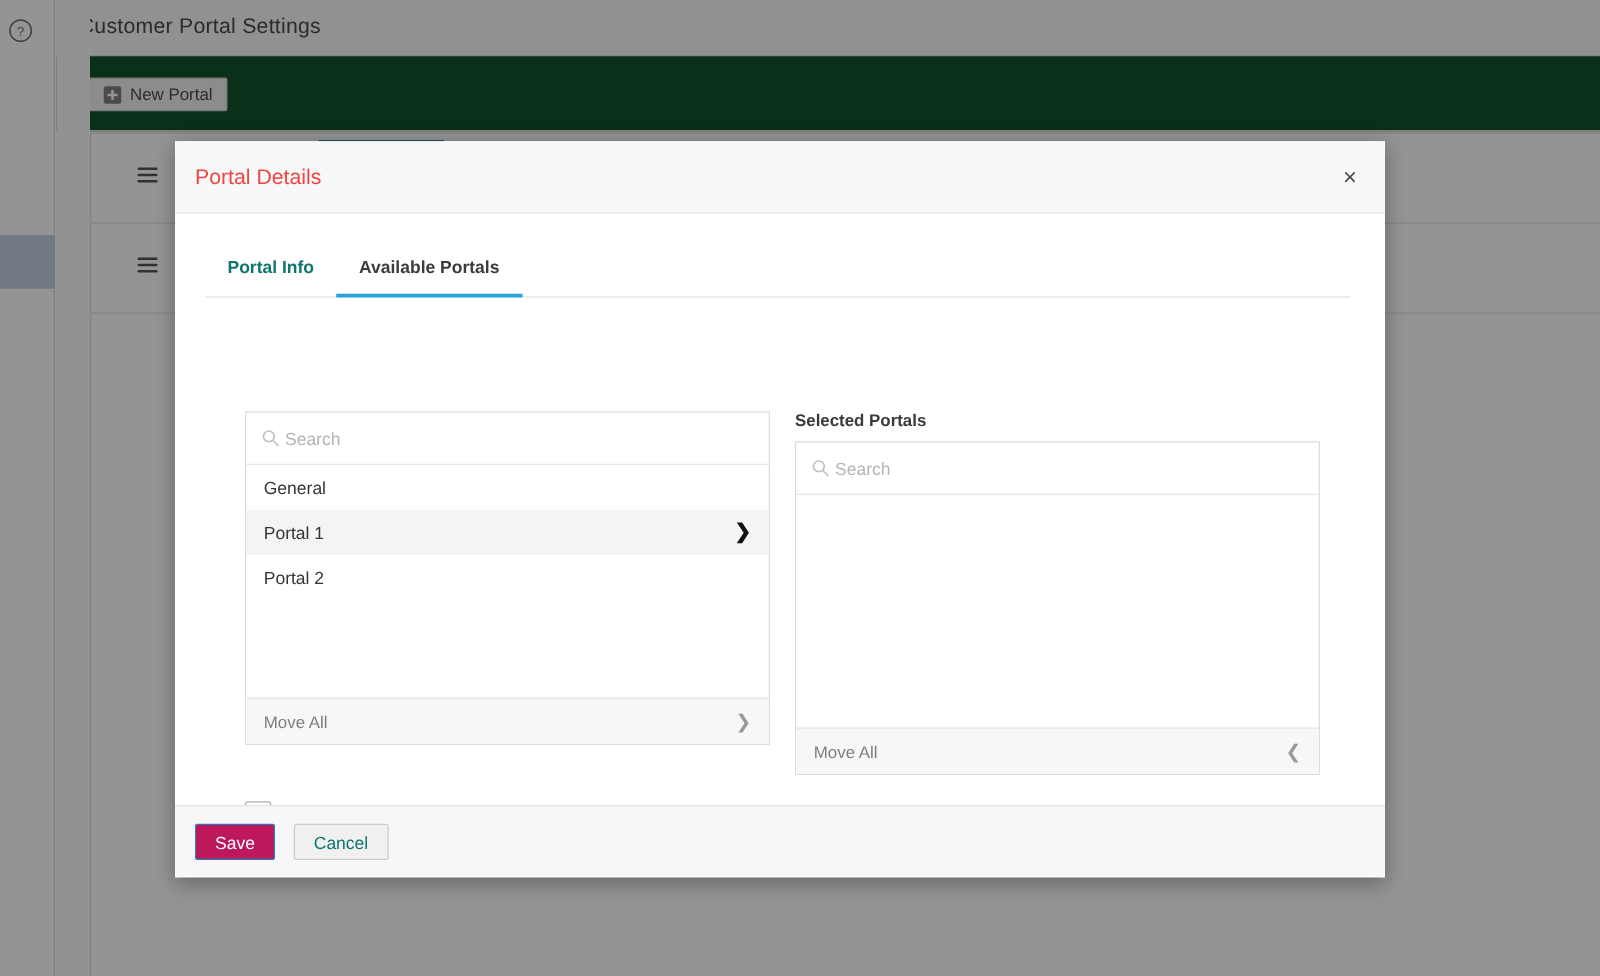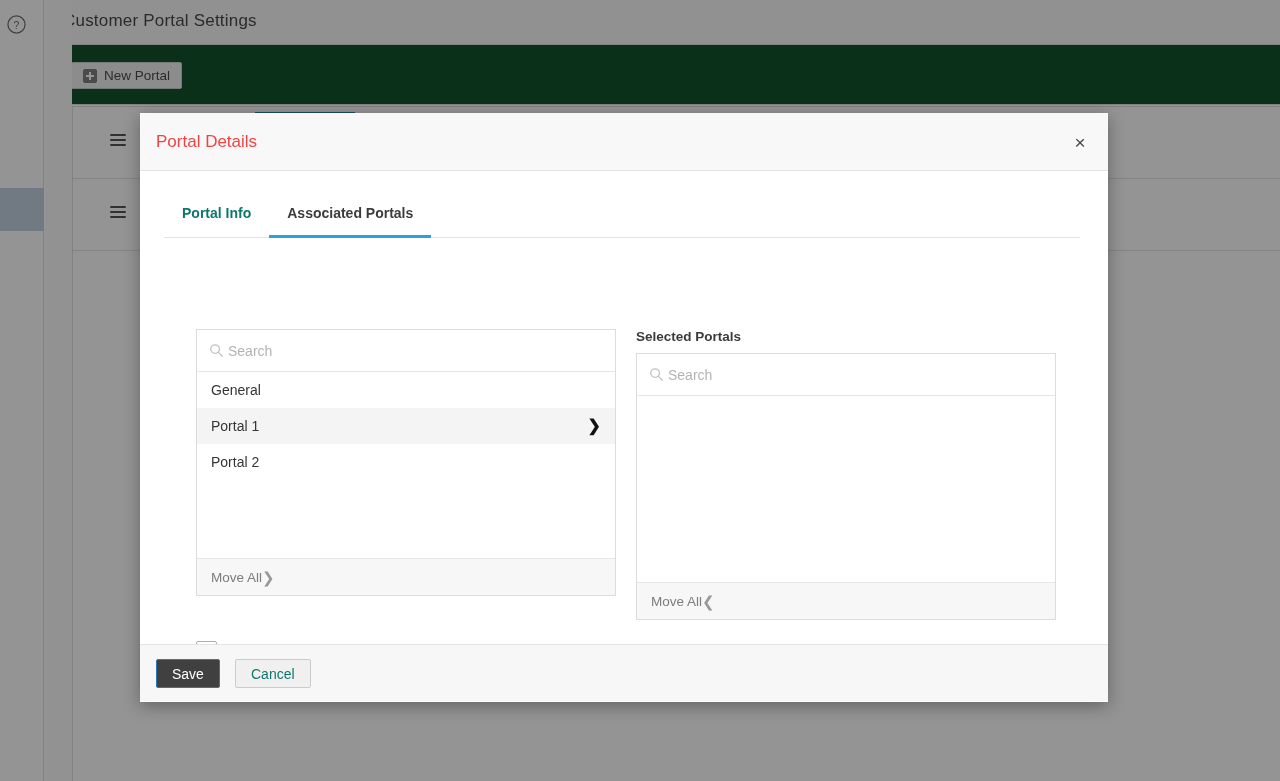--- a/index.html
+++ b/index.html
@@ -260,21 +260,21 @@
     font-weight: bold;
     color: #111111;
     line-height: 1;
   }
   .move-all {
     height: 37px;
     background: #f7f7f7;
     border-top: 1px solid #e6e6e6;
     display: flex;
     align-items: center;
-    justify-content: flex-start;
+    justify-content: space-between;
     padding: 0 14px;
     font-size: 13.5px;
     color: #7d7d7d;
     cursor: pointer;
     white-space: nowrap;
   }
   .chev-light {
     font-size: 15px;
     color: #999999;
     line-height: 1;
@@ -313,21 +313,21 @@
     height: 29px;
     display: flex; align-items: center; justify-content: center;
     padding: 0 15px;
     font-size: 14px;
     border-radius: 2px;
     cursor: pointer;
     white-space: nowrap;
   }
   .btn-save {
     left: 16px;
-    background: #404040;
+    background: #be185d;
     border: 1px solid #2c77b5;
     color: #ffffff;
   }
   .btn-cancel {
     left: 95px;
     background: #f0f0f0;
     border: 1px solid #cbcbcb;
     color: #0f766e;
   }
 </style>
@@ -385,21 +385,21 @@
 
   <div class="modal-header">
     <div class="modal-title">Portal Details</div>
     <div class="modal-close">×</div>
   </div>
 
   <div class="modal-body">
 
     <div class="tabs">
       <div class="tab inactive">Portal Info</div>
-      <div class="tab active">Associated Portals</div>
+      <div class="tab active">Available Portals</div>
     </div>
 
     <div class="panels">
 
       <div class="panel left">
         <div class="panel-box">
           <div class="search-row">
             <svg class="search-icon" viewBox="0 0 16 16">
               <circle cx="6.5" cy="6.5" r="4.6" fill="none" stroke="#c2c2c2" stroke-width="1.4"></circle>
               <line x1="10" y1="10" x2="14.2" y2="14.2" stroke="#c2c2c2" stroke-width="1.4" stroke-linecap="round"></line>

